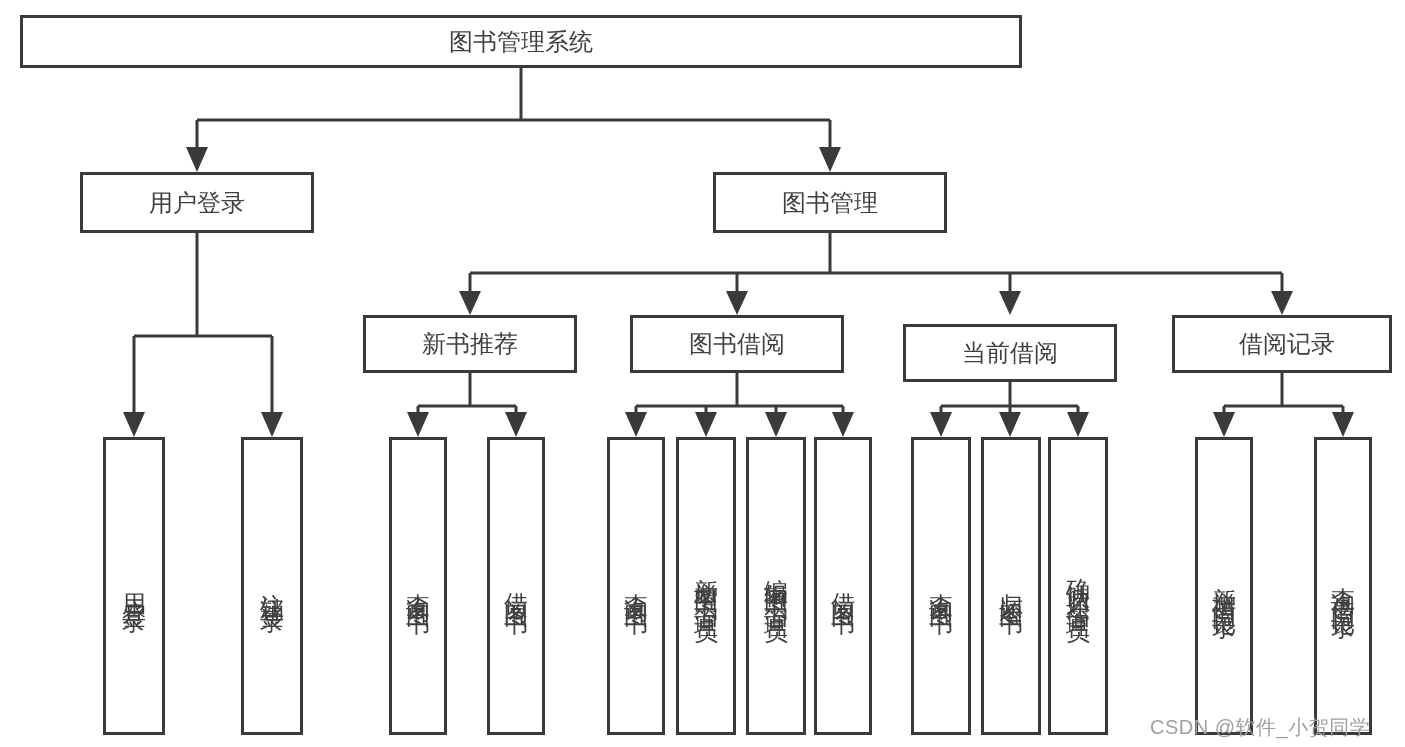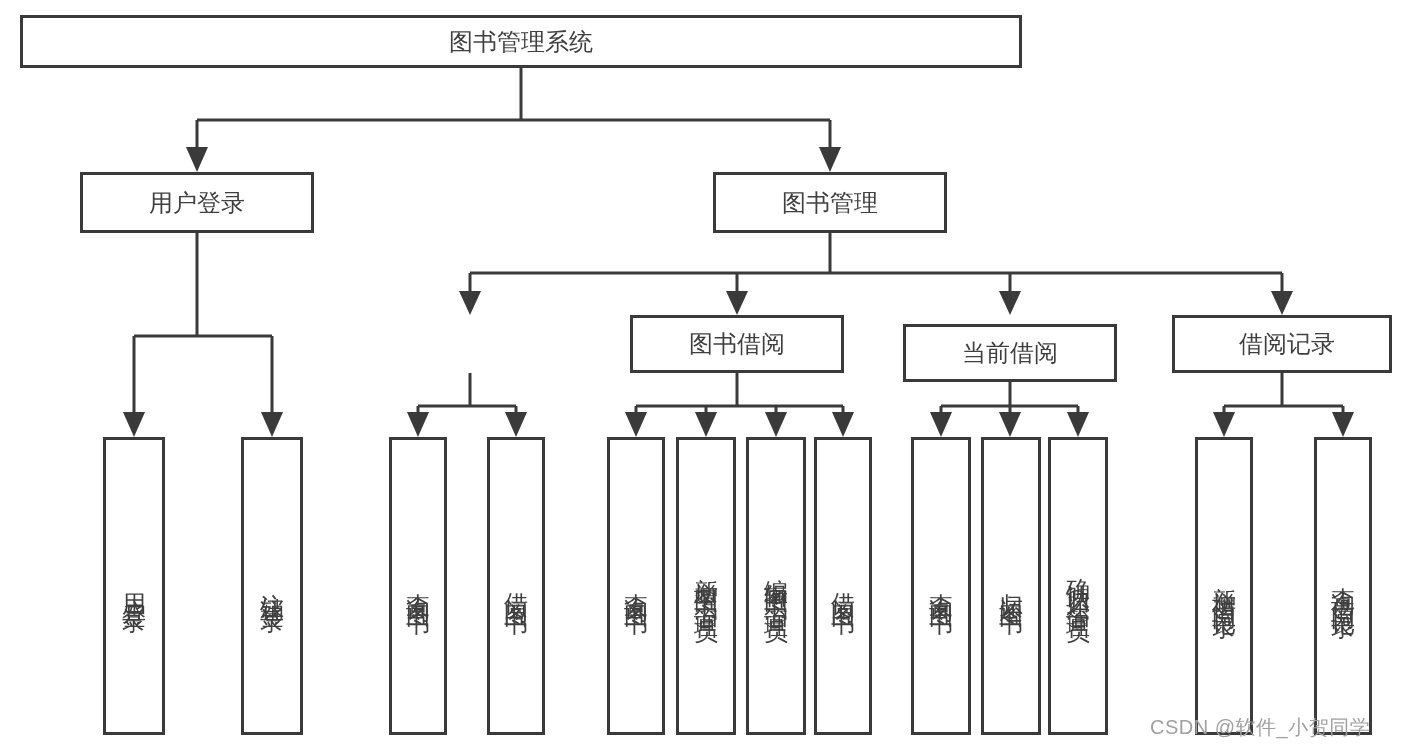--- a/index.html
+++ b/index.html
@@ -121,20 +121,21 @@
       <polygon points="1213,412 1235,412 1224,437"></polygon>
       <polygon points="1332,412 1354,412 1343,437"></polygon>
     </g>
   </svg>
 
   <div class="node n-root">图书管理系统</div>
 
   <div class="node n-user-login">用户登录</div>
   <div class="node n-book-mgmt">图书管理</div>
 
+  <div class="node n-new-book-rec">新书推荐</div>
   <div class="node n-book-borrow">图书借阅</div>
   <div class="node n-current-borrow">当前借阅</div>
   <div class="node n-borrow-records">借阅记录</div>
 
   <div class="node leaf n-leaf-user-login">用户登录</div>
   <div class="node leaf n-leaf-logout">注销登录</div>
   <div class="node leaf n-leaf-query-book-1">查询图书</div>
   <div class="node leaf n-leaf-borrow-book-1">借阅图书</div>
   <div class="node leaf n-leaf-query-book-2">查询图书</div>
   <div class="node leaf n-leaf-add-book">新增图书（管理员）</div>

